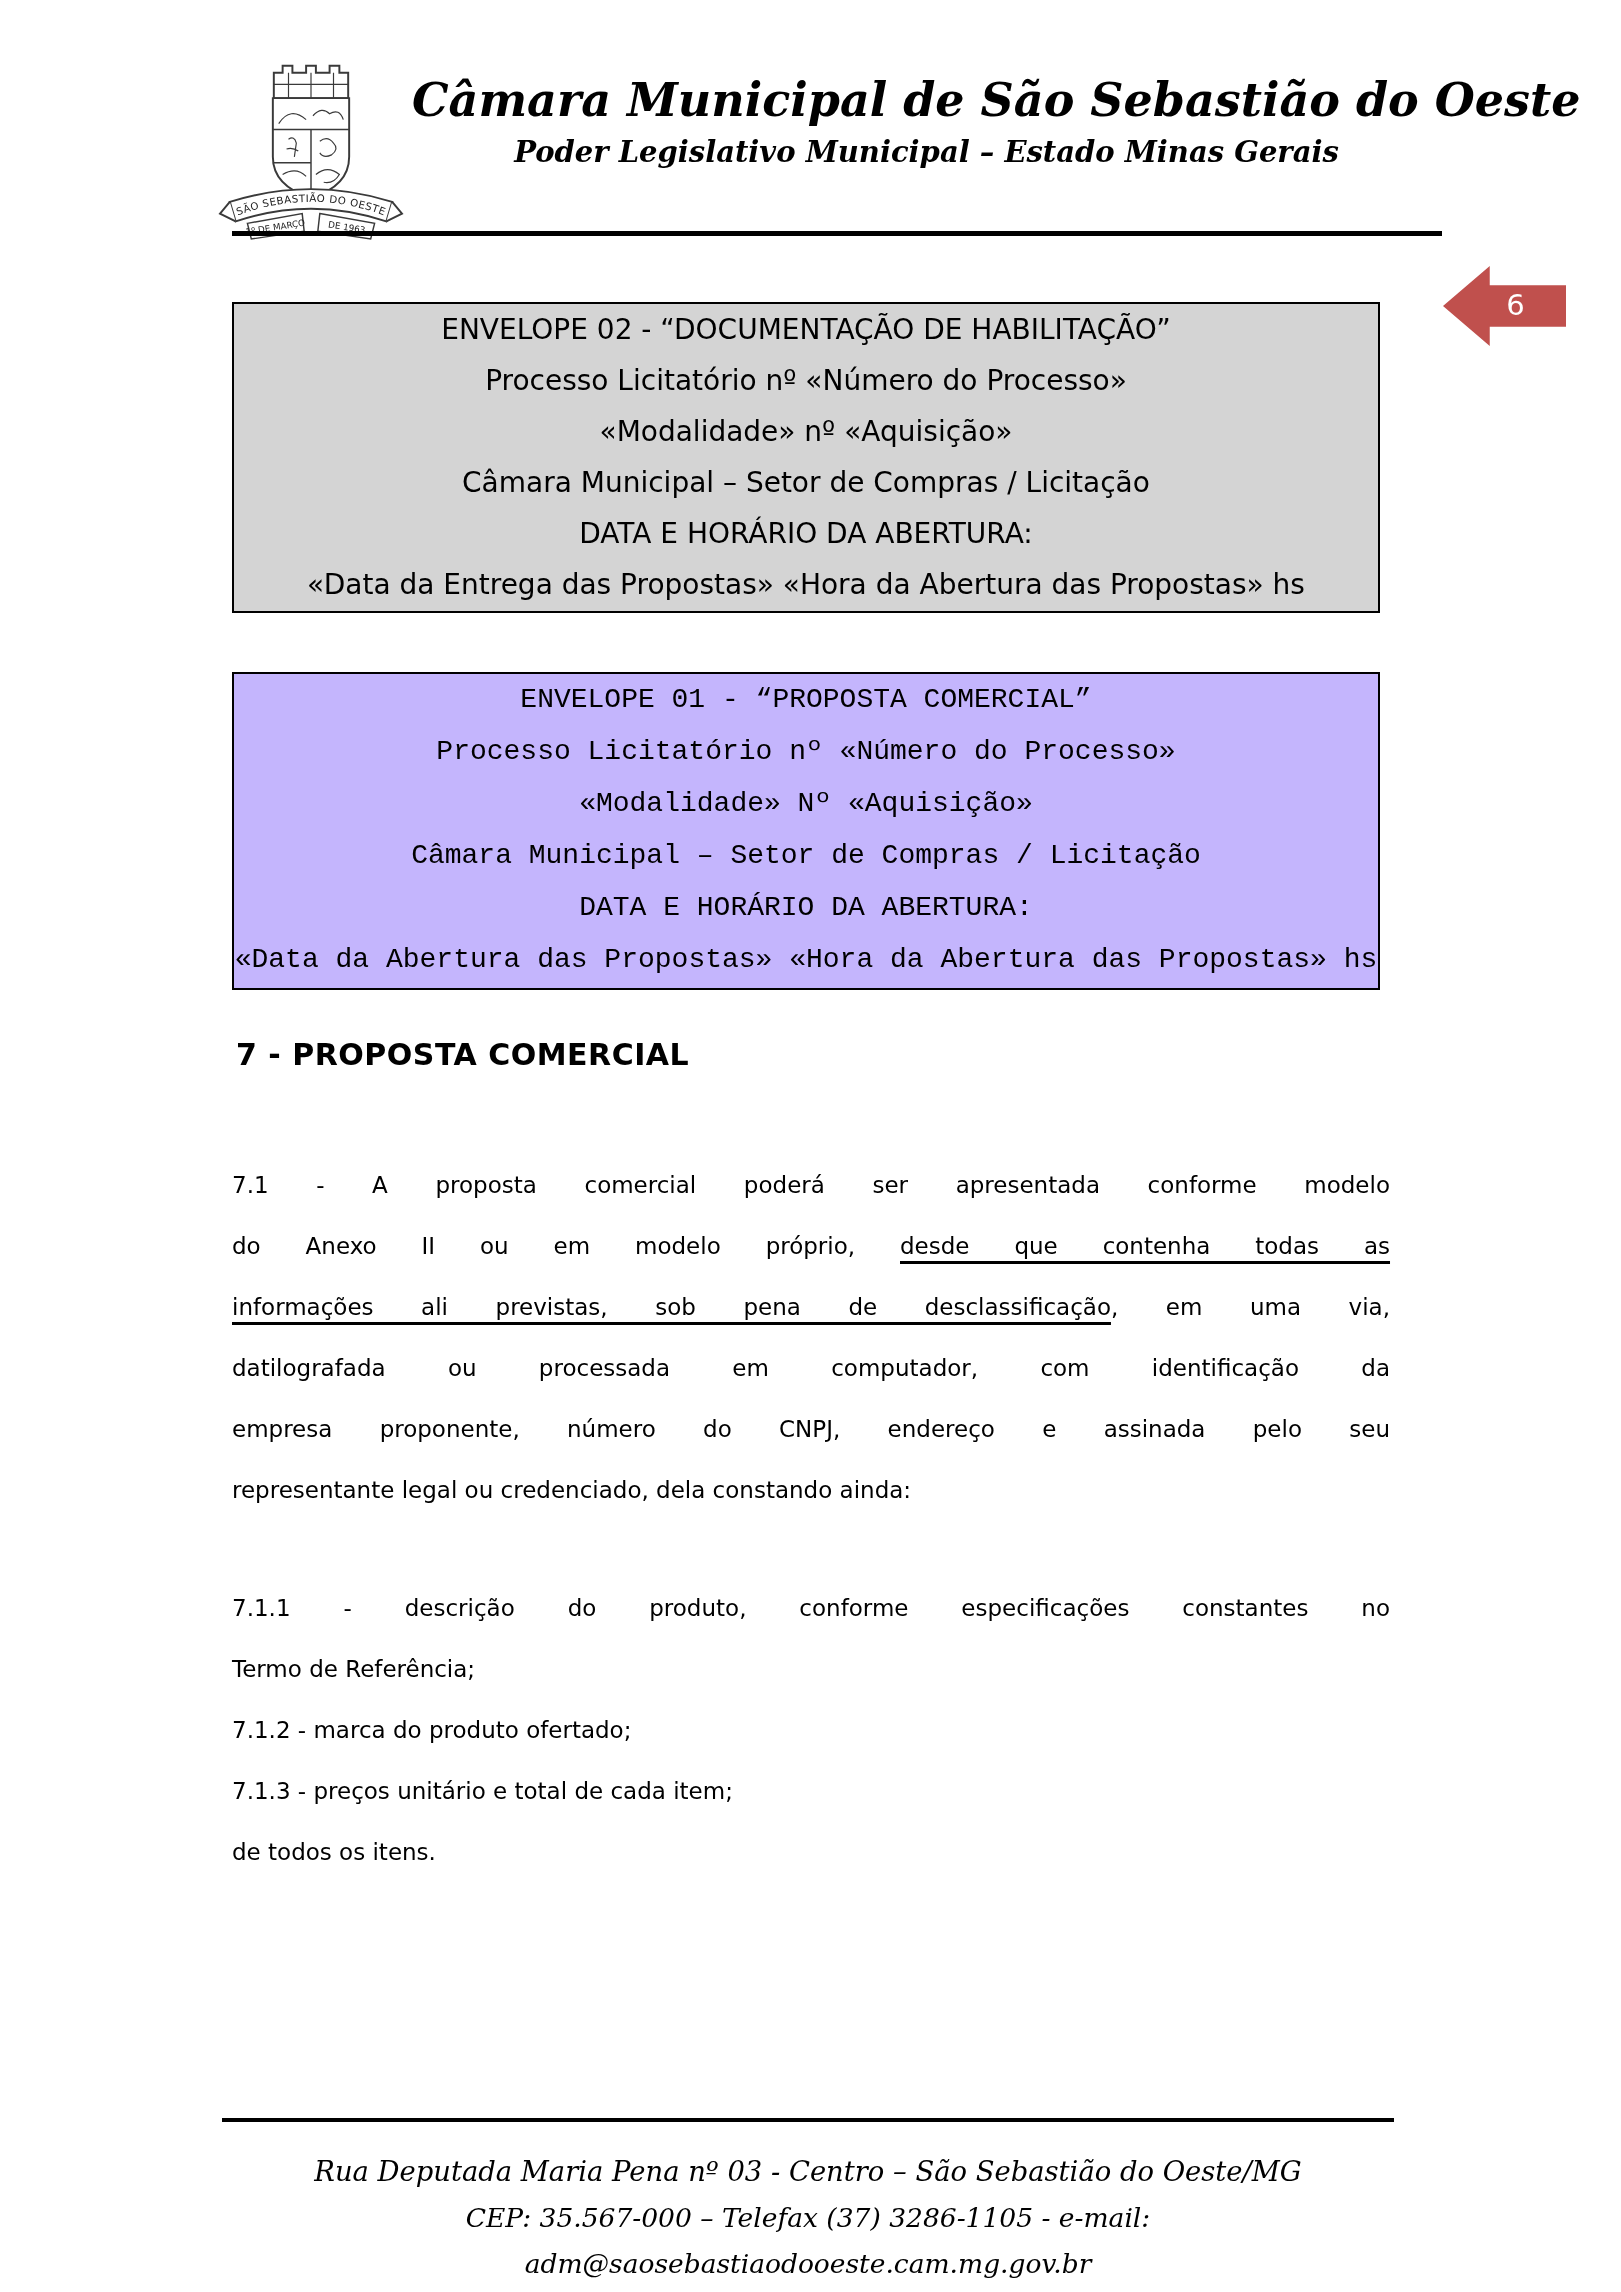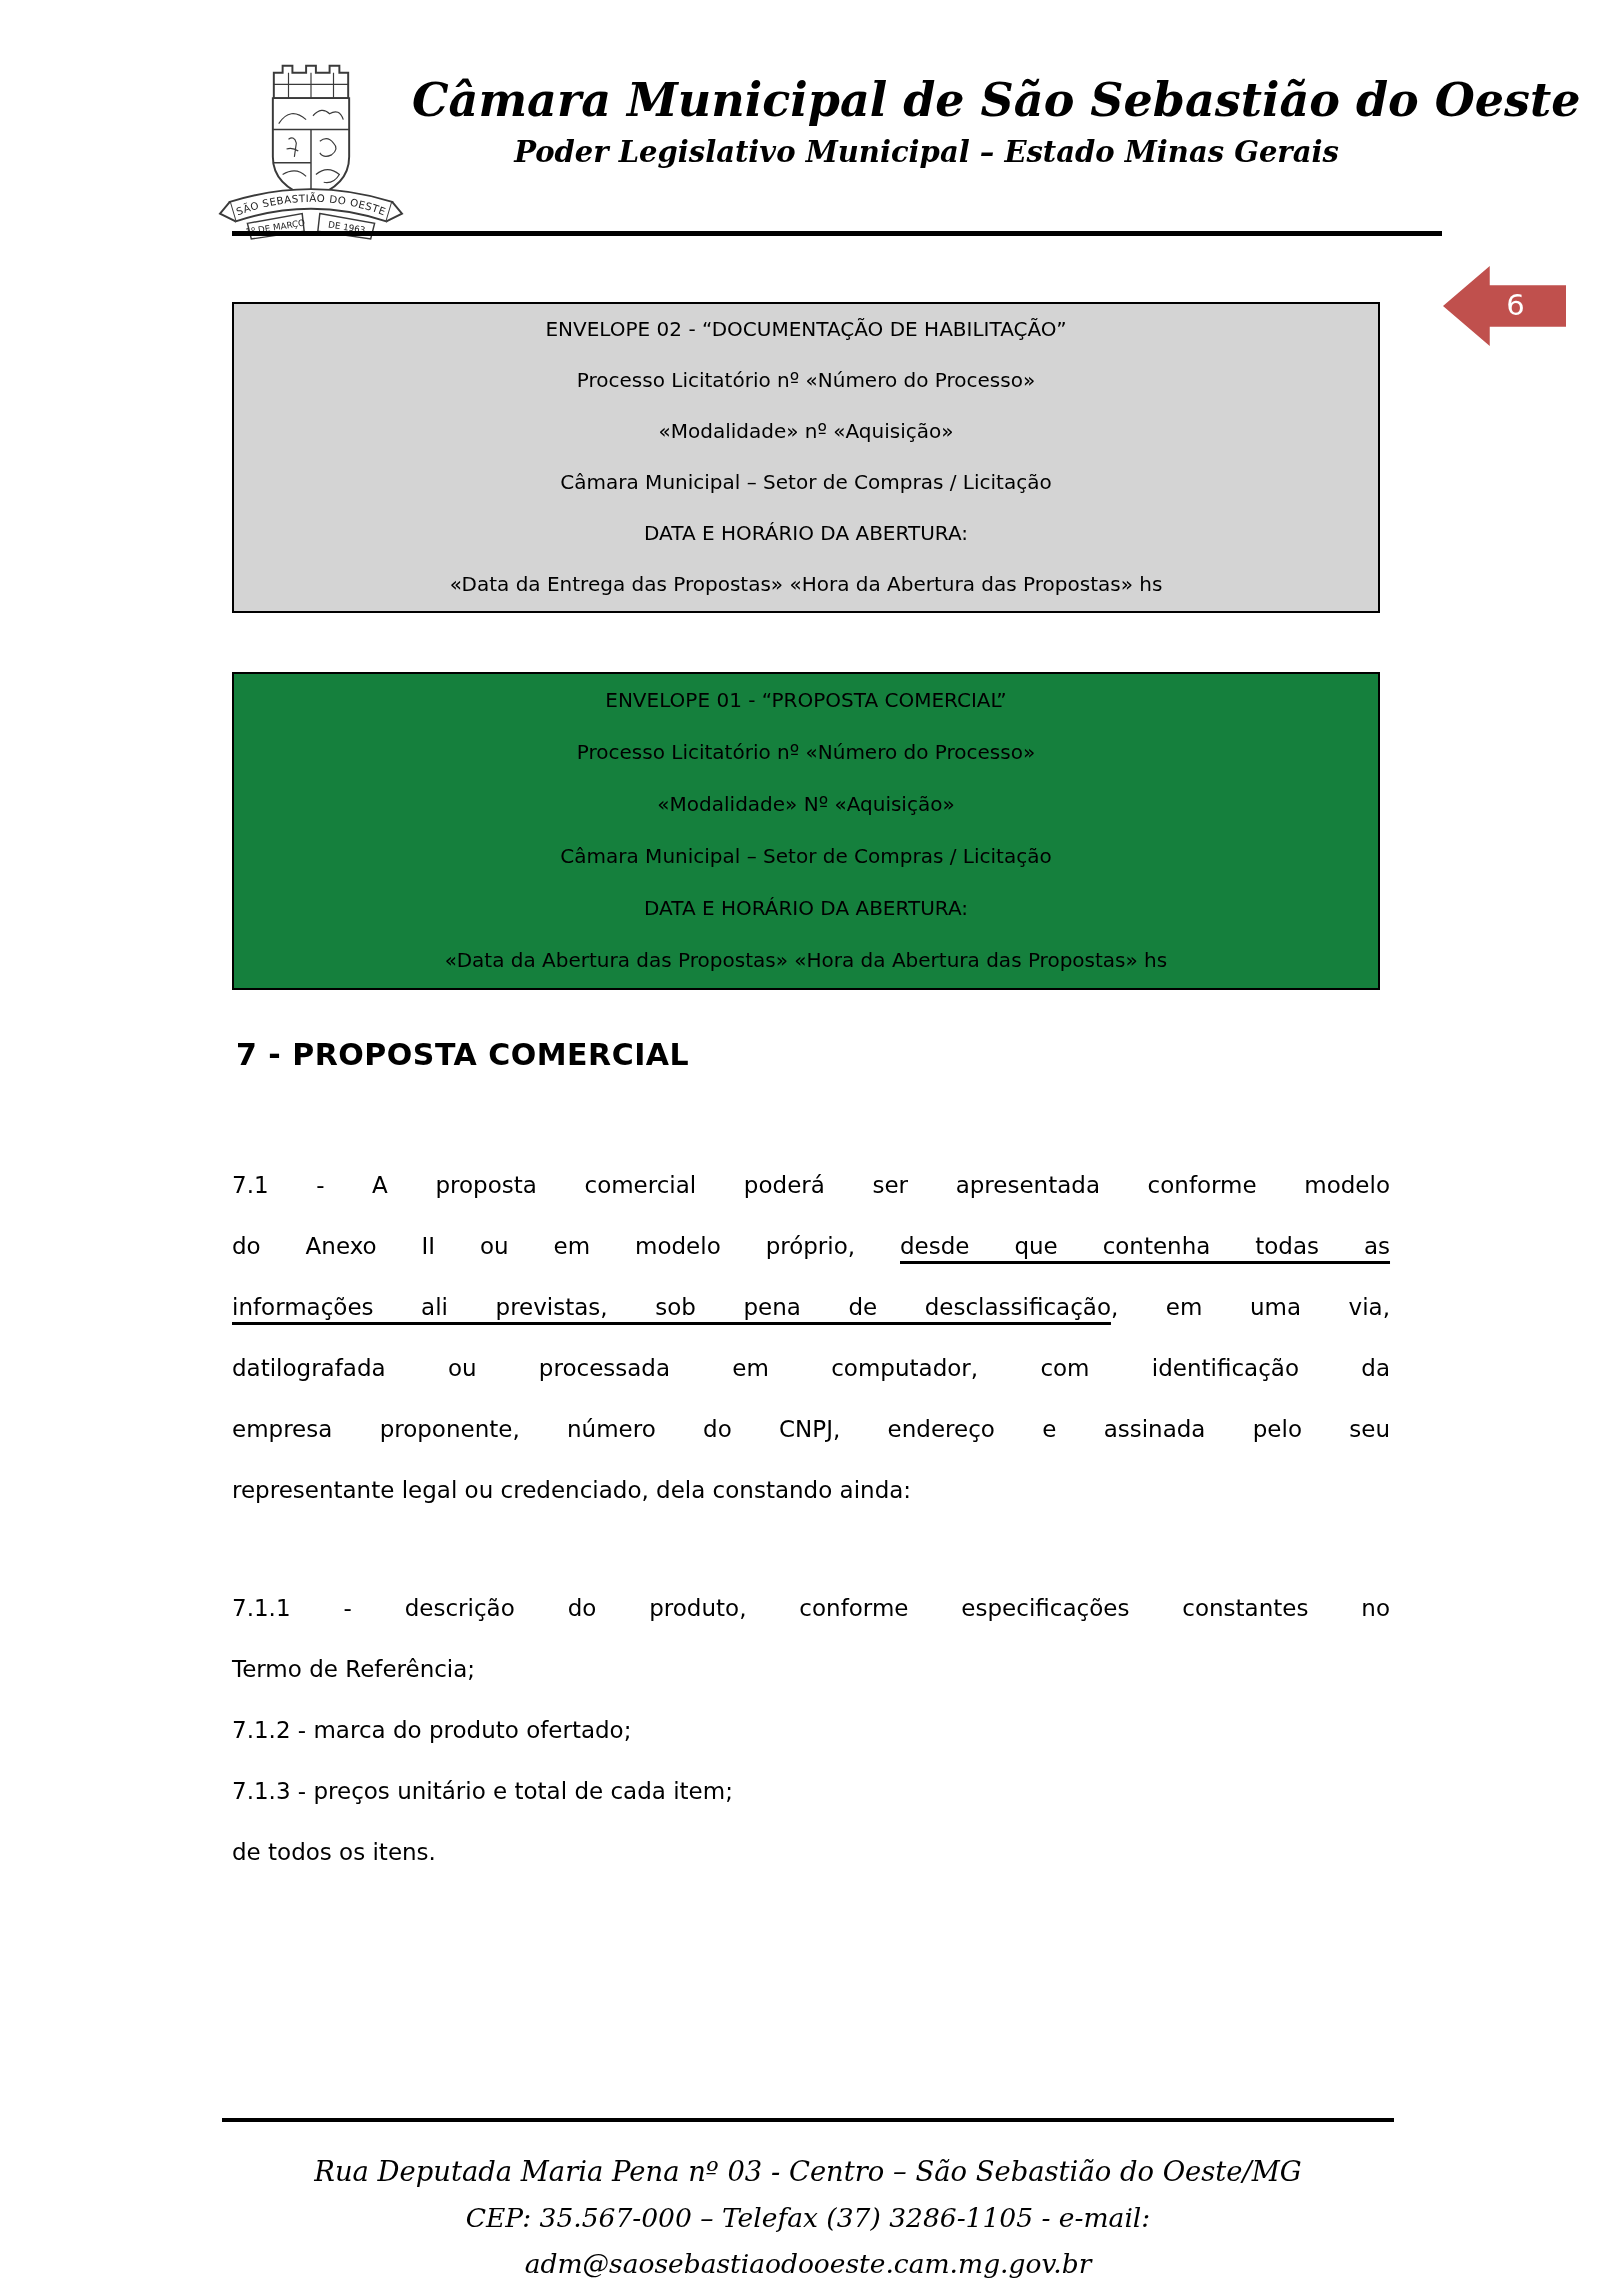--- a/index.html
+++ b/index.html
@@ -27,21 +27,21 @@
     clip-path: polygon(0 50%, 38% 0, 38% 24%, 100% 24%, 100% 76%, 38% 76%, 38% 100%);
   }
   .page-badge .num {
     position:absolute; left:38%; top:50%; transform:translateY(-54%);
     width:42%; text-align:center; color:#fff; font-size:29px;
   }
 
   
   .env-box {
     position:absolute; left:232px; width:1148px; box-sizing:border-box;
-    border:2.9px solid #000; text-align:center; font-size:20px;
+    border:2.9px solid #000; text-align:center; font-size:28px;
   }
   .box1 { top:302px; height:311px; }
   .box2 { top:672px; height:318px; }
   .box1 .bline { line-height:51px; }
   .box2 .bline { line-height:52px; }
 
   
   .section-heading {
     position:absolute; left:236px; top:1037px;
     font-size:30px; font-weight:bold; letter-spacing:0.5px;
@@ -114,21 +114,21 @@
 
   <div class="env-box box1" id="envBox1" style="background: rgb(212, 212, 212);">
     <div class="bline">ENVELOPE 02 - “DOCUMENTAÇÃO DE HABILITAÇÃO”</div>
     <div class="bline">Processo Licitatório nº «Número do Processo»</div>
     <div class="bline">«Modalidade» nº «Aquisição»</div>
     <div class="bline">Câmara Municipal – Setor de Compras / Licitação</div>
     <div class="bline">DATA E HORÁRIO DA ABERTURA:</div>
     <div class="bline">«Data da Entrega das Propostas» «Hora da Abertura das Propostas» hs</div>
   </div>
 
-  <div class="env-box box2" id="envBox2" style="background: #15803d;">
+  <div class="env-box box2" id="envBox2" style="background: #c4b5fd; font-family: Liberation Mono, monospace;">
     <div class="bline">ENVELOPE 01 - “PROPOSTA COMERCIAL”</div>
     <div class="bline">Processo Licitatório nº «Número do Processo»</div>
     <div class="bline">«Modalidade» Nº «Aquisição»</div>
     <div class="bline">Câmara Municipal – Setor de Compras / Licitação</div>
     <div class="bline">DATA E HORÁRIO DA ABERTURA:</div>
     <div class="bline">«Data da Abertura das Propostas» «Hora da Abertura das Propostas» hs</div>
   </div>
 
   <div class="section-heading">7 - PROPOSTA COMERCIAL</div>
 

